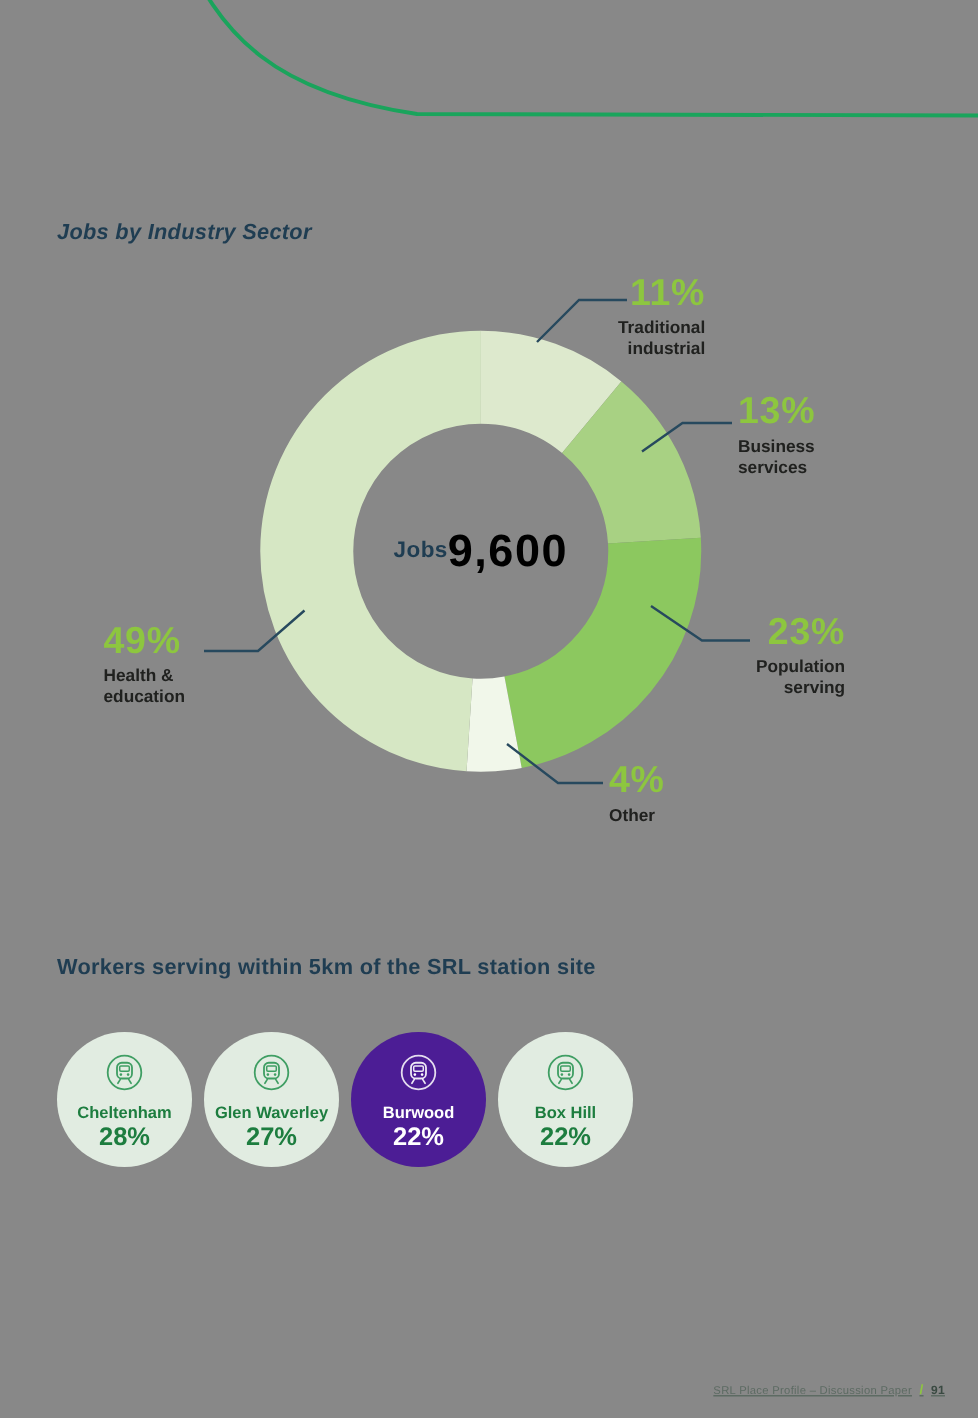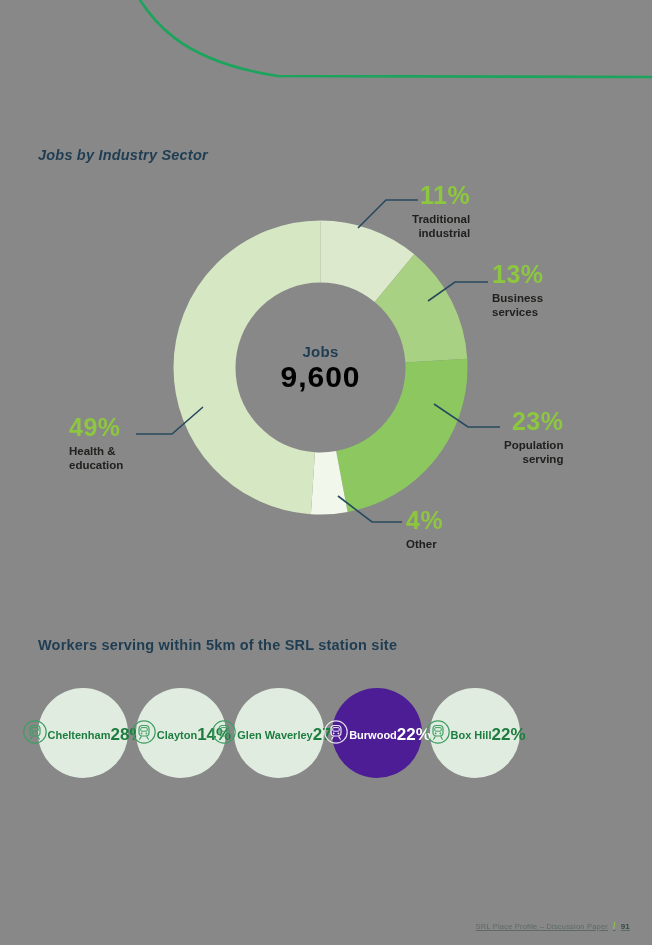--- a/index.html
+++ b/index.html
@@ -49,21 +49,20 @@
   }
   .donut-svg { display: block; }
 
   .donut-center {
     position: absolute;
     left: 0;
     top: 0;
     width: 305px;
     height: 305px;
     display: flex;
-    flex-direction: column;
     align-items: center;
     justify-content: center;
   }
   .center-label {
     font-size: 15px;
     font-weight: bold;
     color: #1f3d52;
     letter-spacing: 0.3px;
     margin-bottom: 2px;
   }
@@ -120,21 +119,21 @@
     width: 580px;
     display: flex;
     gap: 8px;
   }
   .badge {
     width: 90px;
     height: 90px;
     border-radius: 50%;
     background: #e1ece1;
     display: flex;
-    flex-direction: row;
+    flex-direction: column;
     align-items: center;
     justify-content: center;
     box-sizing: border-box;
     padding-top: 4px;
   }
   .badge.highlight { background: #4c1d95; }
   .badge .train-icon { margin-bottom: 3px; }
   .badge .name {
     font-size: 11px;
     font-weight: bold;
@@ -257,34 +256,20 @@
         <rect x="9.8" y="8.6" width="6.4" height="3.6" rx="0.8" fill="none" stroke="#3f9e63" stroke-width="1"></rect>
         <circle cx="10.6" cy="14.4" r="0.85" fill="#3f9e63"></circle>
         <circle cx="15.4" cy="14.4" r="0.85" fill="#3f9e63"></circle>
         <path d="M10.2 17.6 L8.6 20.2 M15.8 17.6 L17.4 20.2" stroke="#3f9e63" stroke-width="1.1" stroke-linecap="round"></path>
       </svg>
     </span>
     <div class="name">Cheltenham</div>
     <div class="value">28%</div>
   </div>
 
-  <div class="badge">
-    <span class="train-icon">
-      <svg width="26" height="26" viewBox="0 0 26 26">
-        <circle cx="13" cy="13" r="11.2" fill="none" stroke="#3f9e63" stroke-width="1.2"></circle>
-        <rect x="8" y="6.5" width="10" height="10.5" rx="3.2" fill="none" stroke="#3f9e63" stroke-width="1.2"></rect>
-        <rect x="9.8" y="8.6" width="6.4" height="3.6" rx="0.8" fill="none" stroke="#3f9e63" stroke-width="1"></rect>
-        <circle cx="10.6" cy="14.4" r="0.85" fill="#3f9e63"></circle>
-        <circle cx="15.4" cy="14.4" r="0.85" fill="#3f9e63"></circle>
-        <path d="M10.2 17.6 L8.6 20.2 M15.8 17.6 L17.4 20.2" stroke="#3f9e63" stroke-width="1.1" stroke-linecap="round"></path>
-      </svg>
-    </span>
-    <div class="name">Clayton</div>
-    <div class="value">14%</div>
-  </div>
 
 
   <div class="badge">
     <span class="train-icon">
       <svg width="26" height="26" viewBox="0 0 26 26">
         <circle cx="13" cy="13" r="11.2" fill="none" stroke="#3f9e63" stroke-width="1.2"></circle>
         <rect x="8" y="6.5" width="10" height="10.5" rx="3.2" fill="none" stroke="#3f9e63" stroke-width="1.2"></rect>
         <rect x="9.8" y="8.6" width="6.4" height="3.6" rx="0.8" fill="none" stroke="#3f9e63" stroke-width="1"></rect>
         <circle cx="10.6" cy="14.4" r="0.85" fill="#3f9e63"></circle>
         <circle cx="15.4" cy="14.4" r="0.85" fill="#3f9e63"></circle>

